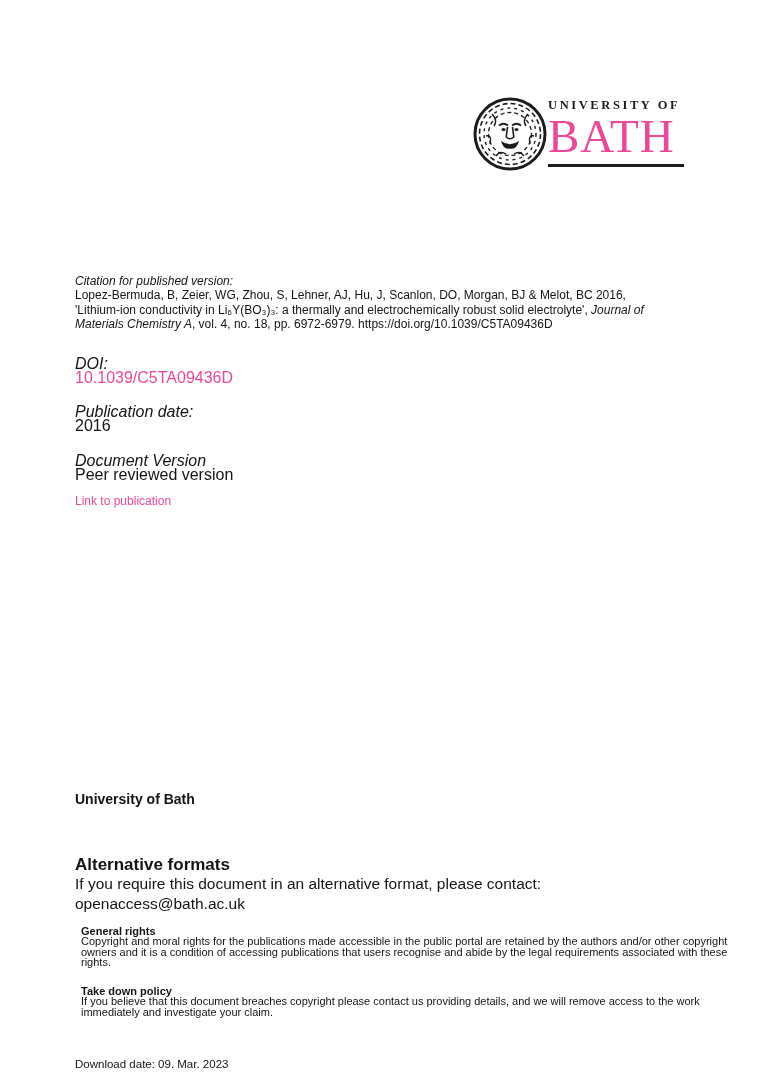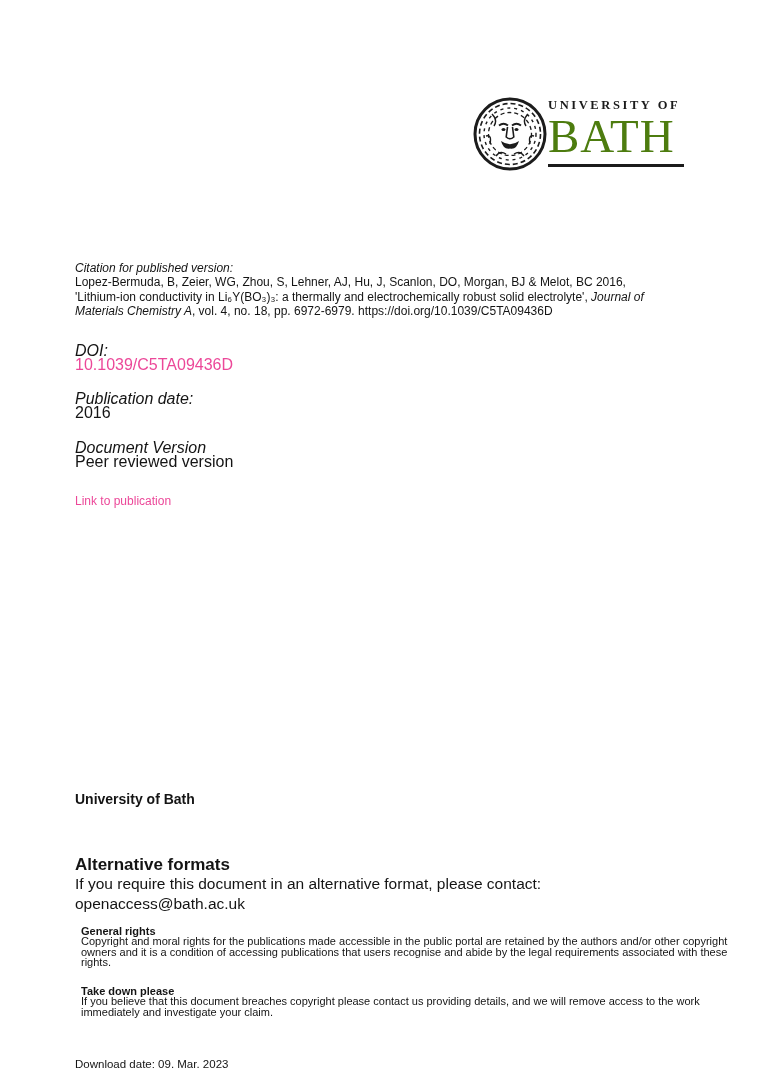--- a/index.html
+++ b/index.html
@@ -17,28 +17,28 @@
   .medallion { width:76px; height:76px; flex:0 0 auto; }
   .logo-text { padding-top:2px; }
   .logo-line1 {
     font-family:"Liberation Serif","DejaVu Serif",serif;
     font-weight:bold; font-size:12.5px; letter-spacing:2.6px;
     color:#1b1b1b; white-space:nowrap;
   }
   .logo-line2 {
     font-family:"Liberation Serif","DejaVu Serif",serif;
     font-size:47px; line-height:1.0; letter-spacing:1px;
-    color:#4d7c0f; margin-top:0px; white-space:nowrap;
+    color:#ec4899; margin-top:0px; white-space:nowrap;
   }
   .logo-rule { height:3px; background:#1b1b1b; margin-top:4px; width:136px; }
 
   
   .citation { position:absolute; top:261px; left:75px; width:645px;
     font-size:12px; line-height:14.4px; }
-  .italic { font-style:italic; }
+  .italic { font-style:italic;margin-top:13px; }
   .cit-line { white-space:nowrap; }
 
   
   .field { position:absolute; left:75px; font-size:16px; line-height:14.2px; }
   .field-doi   { top:344px; }
   .field-pub   { top:392px; }
   .field-ver   { top:441px; }
   .link { color:#ec4899; text-decoration:none; cursor:pointer;text-align:right; }
   .linkpub { position:absolute; left:75px; top:494px; font-size:12px; }
 
@@ -116,19 +116,19 @@
     <div class="body">If you require this document in an alternative format, please contact:</div>
     <div class="body">openaccess@bath.ac.uk</div>
   </div>
 
   <div class="smallblock block-rights">
     <div class="head">General rights</div>
     <div>Copyright and moral rights for the publications made accessible in the public portal are retained by the authors and/or other copyright owners and it is a condition of accessing publications that users recognise and abide by the legal requirements associated with these rights.</div>
   </div>
 
   <div class="smallblock block-takedown">
-    <div class="head">Take down please</div>
+    <div class="head">Take down policy</div>
     <div>If you believe that this document breaches copyright please contact us providing details, and we will remove access to the work immediately and investigate your claim.</div>
   </div>
 
   <div class="download">Download date: 09. Mar. 2023</div>
 
 </div>
 
 </body></html>

